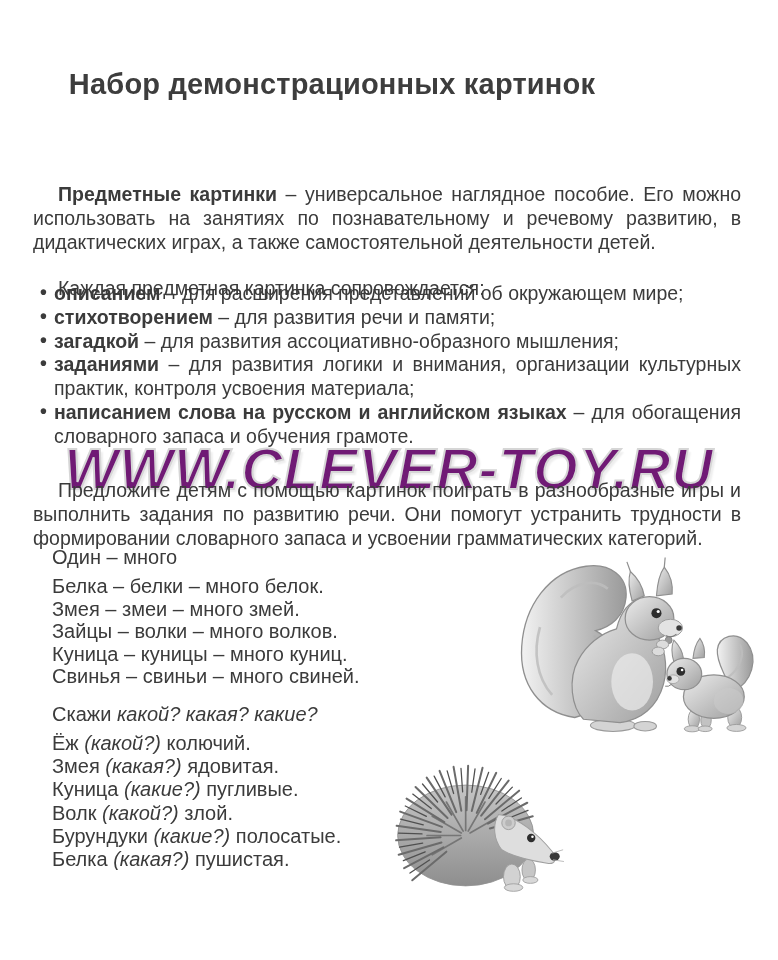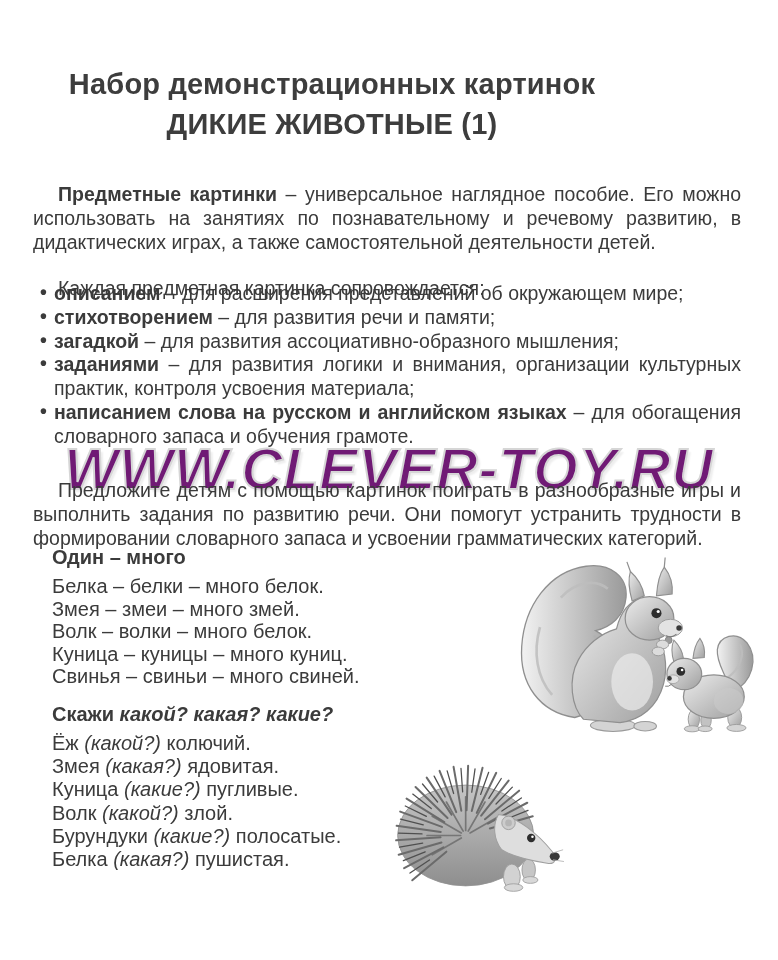--- a/index.html
+++ b/index.html
@@ -41,61 +41,60 @@
     text-align:center;white-space:nowrap;
     font-size:57px;font-weight:700;font-style:italic;
     color:#701a75;
     -webkit-text-stroke:2px #d6d6d6;
     text-shadow:3px 3px 2px rgba(0,0,0,0.07);
     letter-spacing:1px;
     z-index:1;
   }
   
   .section{left:52px;width:430px;text-align:left;z-index:2;}
-  .section h3{margin:0 0 6px 0;font-size:20px;font-weight:700;line-height:23px;color:#3b3b3b;}
+  .section h3{margin:0 0 6px 0;font-size:20px;font-weight:400;line-height:23px;color:#3b3b3b;}
   .section .line{font-size:20px;line-height:22.6px;}
   #one-many{top:546px;}
   #say-which{top:703px;}
   #say-which .line{line-height:23.2px;}
   
   #squirrels-art{left:500px;top:547px;width:266px;height:188px;z-index:2;}
   #hedgehog-art{left:384px;top:754px;width:202px;height:147px;z-index:2;}
   svg{display:block;}
 </style>
 </head>
 <body>
 
 <div class="page">
 
   <div class="abs" id="watermark">WWW.CLEVER-TOY.RU</div>
 
   <div class="abs title">
     <div>Набор демонстрационных картинок</div>
-    <div>ДИКИЕ ЖИВОТНЫЕ (1)</div>
   </div>
 
   <p class="abs tblock indent" id="intro"><span class="b">Предметные картинки</span><span> – универсальное наглядное пособие. Его можно исполь­зовать на занятиях по познавательному и речевому развитию, в дидактических играх, а также самостоятельной деятельности детей.</span></p>
 
   <p class="abs tblock indent" id="accompanied">Каждая предметная картинка сопровождается:</p>
 
   <ul class="abs tblock" id="features">
     <li><span class="bullet">•</span><span class="b">описанием</span><span> – для расширения представлений об окружающем мире;</span></li>
     <li><span class="bullet">•</span><span class="b">стихотворением</span><span> – для развития речи и памяти;</span></li>
     <li><span class="bullet">•</span><span class="b">загадкой</span><span> – для развития ассоциативно-образного мышления;</span></li>
     <li><span class="bullet">•</span><span class="b">заданиями</span><span> – для развития логики и внимания, организации культурных практик, контроля усвоения материала;</span></li>
     <li><span class="bullet">•</span><span class="b">написанием слова на русском и английском языках</span><span> – для обогащения сло­варного запаса и обучения грамоте.</span></li>
   </ul>
 
   <p class="abs tblock indent" id="suggestion">Предложите детям с помощью картинок поиграть в разнообразные игры и вы­полнить задания по развитию речи. Они помогут устранить трудности в формиро­вании словарного запаса и усвоении грамматических категорий.</p>
 
   <div class="abs section" id="one-many">
     <h3>Один – много</h3>
     <div class="line">Белка – белки – много белок.</div>
     <div class="line">Змея – змеи – много змей.</div>
-    <div class="line">Волк – волки – много белок.</div>
+    <div class="line">Зайцы – волки – много волков.</div>
     <div class="line">Куница – куницы – много куниц.</div>
     <div class="line">Свинья – свиньи – много свиней.</div>
   </div>
 
   <div class="abs section" id="say-which">
     <h3><span>Скажи </span><span class="it">какой? какая? какие?</span></h3>
     <div class="line"><span>Ёж </span><span class="it">(какой?) </span><span>колючий.</span></div>
     <div class="line"><span>Змея </span><span class="it">(какая?) </span><span>ядовитая.</span></div>
     <div class="line"><span>Куница </span><span class="it">(какие?) </span><span>пугливые.</span></div>
     <div class="line"><span>Волк </span><span class="it">(какой?) </span><span>злой.</span></div>

